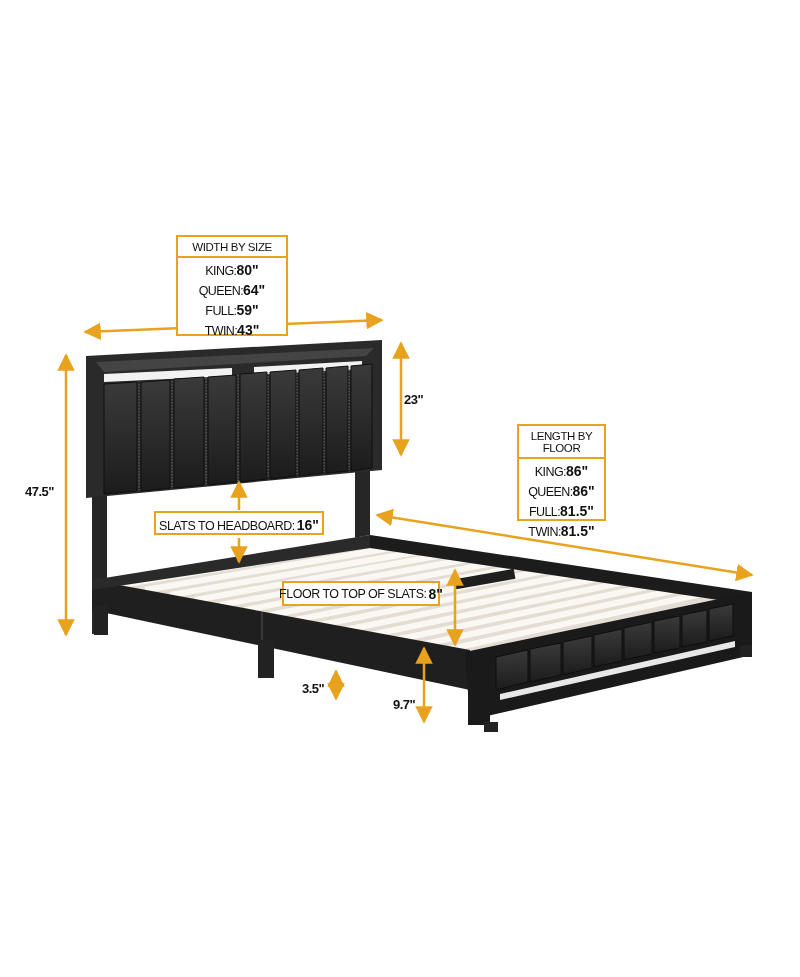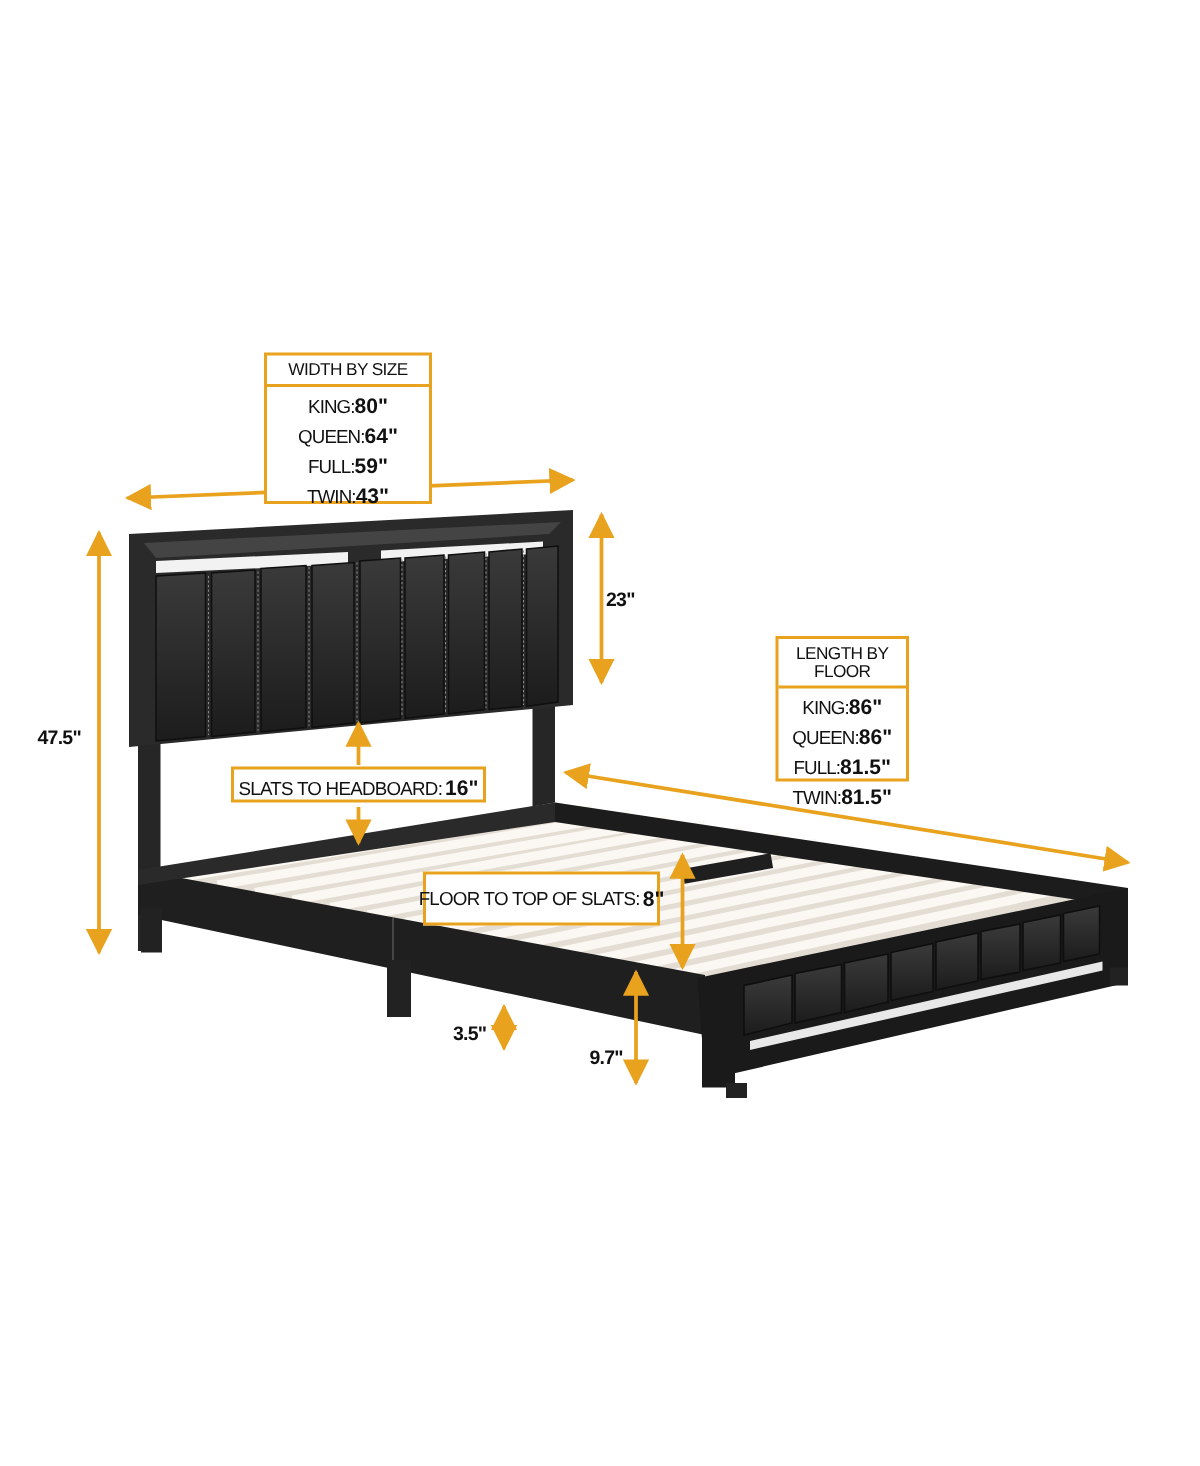--- a/index.html
+++ b/index.html
@@ -144,21 +144,21 @@
       <div class="row"><span>FULL:</span><b>81.5"</b></div>
       <div class="row"><span>TWIN:</span><b>81.5"</b></div>
     </div>
   </div>
 
   <div class="pill" style="left:154px;top:511px;width:170px;height:24px;align-items:flex-end;">
     <span>SLATS TO HEADBOARD:</span>
       <b>16"</b>
   </div>
 
-  <div class="pill" style="left:282px;top:581px;width:158px;height:36px;justify-content:center;">
+  <div class="pill" style="left:282px;top:581px;width:158px;height:25px;justify-content:center;">
     <span>FLOOR TO TOP OF SLATS:</span>
       <b>8"</b>
   </div>
 
   <div class="dim" style="left:25px;top:484px;">47.5"</div>
   <div class="dim" style="left:404px;top:392px;">23"</div>
   <div class="dim" style="left:302px;top:681px;">3.5"</div>
   <div class="dim" style="left:393px;top:697px;">9.7"</div>
 </div>
 

